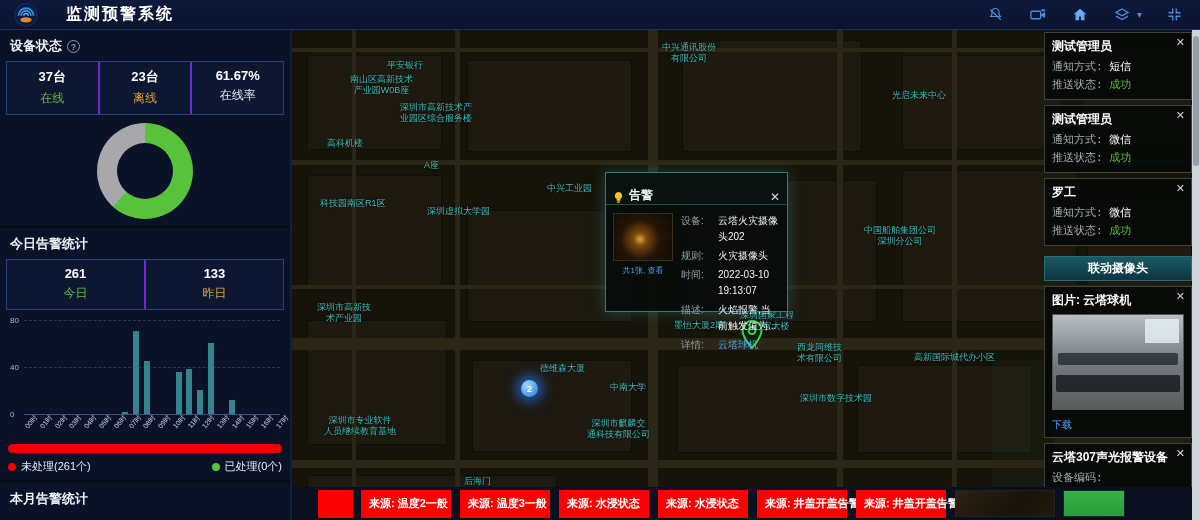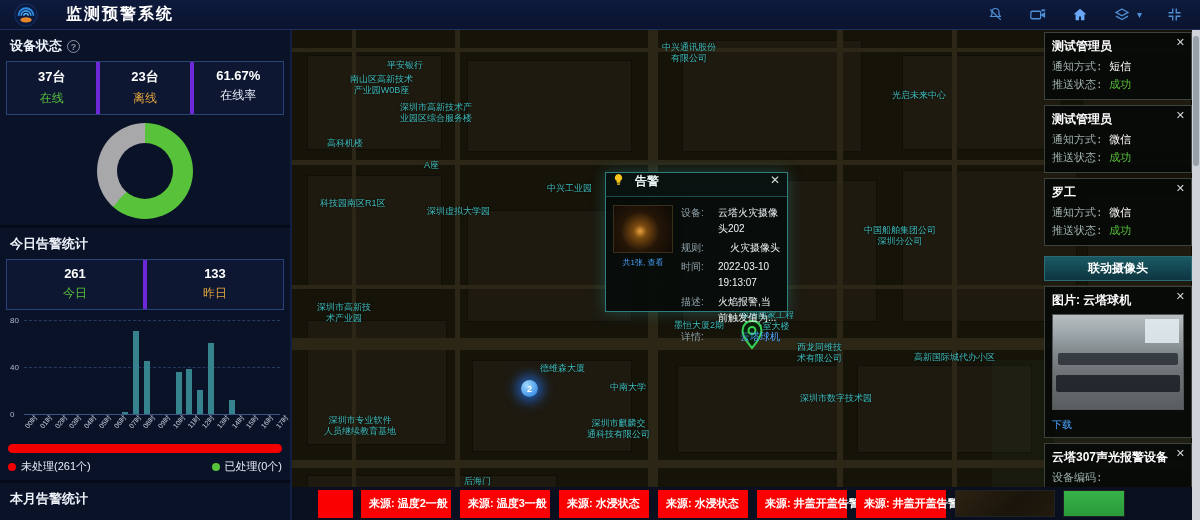--- a/index.html
+++ b/index.html
@@ -18,21 +18,21 @@
 
   
   .left-panel { position:absolute; left:0; top:30px; width:292px; height:490px;
     background:#0a1228; border-right:2px solid #121f42; padding:0 6px; overflow:hidden; z-index:15; }
   .section-title { display:flex; align-items:center; gap:5px; font-size:13px; font-weight:bold;
     color:#eef3fa; padding:7px 4px 6px; }
   .help-icon { width:13px; height:13px; border:1px solid #8a93a6; border-radius:50%;
     color:#8a93a6; font-size:9px; line-height:12px; text-align:center; font-weight:bold; }
   .divider { height:3px; background:#050a18; margin:6px -6px 0; }
   .stat-table { display:flex; border:1px solid #29437a; background:rgba(16,28,58,.55); }
-  .stat-cell { flex:1; text-align:center; padding:6px 0 7px; border-left:4px solid #6d28d9; }
+  .stat-cell { flex:1; text-align:center; padding:6px 0 7px; border-left:2px solid #6d28d9; }
   .stat-cell:first-child { border-left:none; }
   .stat-v { font-size:13px; font-weight:bold; color:#ffffff; }
   .stat-l { font-size:12px; margin-top:4px; }
   .c-green { color:#57c23a; } .c-orange { color:#e2a33d; } .c-white { color:#e8eef8; }
 
   .donut-wrap { width:96px; height:96px; margin:8px auto 0; position:relative; }
   .donut { width:96px; height:96px; border-radius:50%; }
   .donut-hole { position:absolute; left:20px; top:20px; width:56px; height:56px;
     border-radius:50%; background:#0a1228; }
   .legend-row { display:flex; justify-content:center; gap:20px; margin-top:12px;
@@ -67,30 +67,30 @@
   .pin-marker { position:absolute; width:24px; height:30px; }
   .cluster-marker { position:absolute; width:17px; height:17px; border-radius:50%;
     background:radial-gradient(circle at 35% 30%, #9fd8ff, #1f7ae0);
     box-shadow:0 0 12px 5px rgba(30,120,255,.65); color:#fff; font-size:9px; font-weight:bold;
     display:flex; align-items:center; justify-content:center; }
 
   
   .popup { position:absolute; left:313px; top:142px; width:183px; height:140px;
     background:rgba(7,12,10,.94); border:1px solid #2f7d7d;
     box-shadow:0 0 14px rgba(40,160,160,.35); z-index:8; }
-  .popup-head { height:24px; border-bottom:1px solid #1d4d4d; display:flex; align-items:flex-start;
-    gap:11px; padding:0 7px; background:rgba(10,20,18,.8); }
+  .popup-head { height:32px; border-bottom:1px solid #1d4d4d; display:flex; align-items:flex-end;
+    gap:5px; padding:0 7px; background:rgba(10,20,18,.8); }
   .popup-title { font-size:12px; font-weight:bold; color:#eaf4f4; }
   .popup-x { margin-left:auto; color:#d2dada; font-size:12px; cursor:pointer; }
   .popup-body { display:flex; gap:8px; padding:8px 7px; }
   .popup-thumb { width:60px; height:48px; border:1px solid #3a2d1a;
     background:radial-gradient(circle at 45% 55%, #e8a23c 0%, #7a4a10 16%, #241507 48%, #0d0a06 100%); }
   .thumb-caption { font-size:8px; color:#4aa4ff; margin-top:4px; text-align:center; cursor:pointer; }
   .popup-rows { flex:1; }
-  .prow { display:flex; gap:5px; font-size:10px; line-height:1.6; margin-bottom:3px;justify-content:space-between; }
+  .prow { display:flex; gap:5px; font-size:10px; line-height:1.6; margin-bottom:3px; }
   .prl { color:#8fa0a8; min-width:32px; }
   .prv { color:#eef4f6; }
   .prv.link { color:#4aa4ff; cursor:pointer; }
 
   
   .right-panel { position:absolute; left:1044px; top:32px; width:148px; bottom:0;
     display:flex; flex-direction:column; gap:5px; z-index:5; }
   .rp-card { background:rgba(6,9,7,.9); border:1px solid #3c423c; padding:5px 7px;
     position:relative; flex-shrink:0; }
   .rp-name { font-size:12px; font-weight:bold; color:#ffffff; margin-bottom:3px; }

